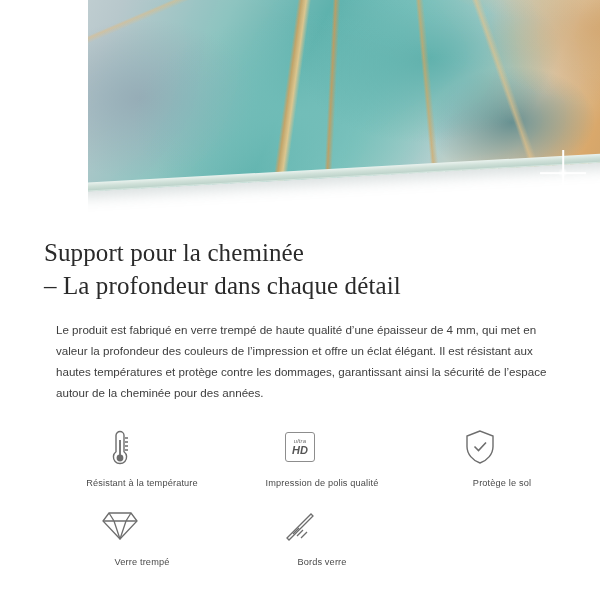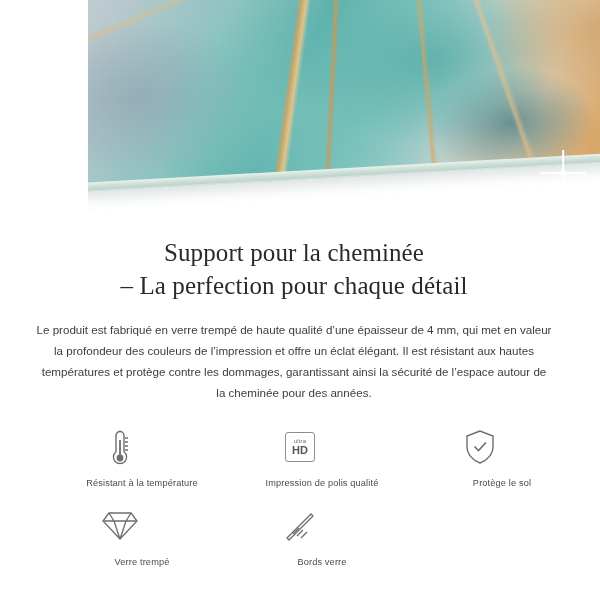--- a/index.html
+++ b/index.html
@@ -125,22 +125,21 @@
     left: 50%;
     top: 50%;
     width: 10px;
     height: 10px;
     margin: -5px 0 0 -5px;
     background: radial-gradient(circle, #fff 0%, rgba(255,255,255,0.0) 70%);
   }
 
   
   .content {
-    padding: 22px 36px 0 24px;
-    text-align: center;
+    padding: 22px 36px 0 44px;
   }
   h1.title {
     font-family: "Liberation Serif", serif;
     font-size: 25px;
     line-height: 1.33;
     font-weight: 400;
     color: #2a2a2a;
     margin: 0 0 16px 0;
     letter-spacing: 0.1px;
   }
@@ -167,20 +166,21 @@
     align-items: center;
     justify-content: flex-start;
     text-align: center;
   }
   .feature-icon {
     height: 44px;
     width: 100%;
     display: flex;
     align-items: center;
     justify-content: center;
+    font-style: italic;
   }
   .feature-label {
     margin-top: 9px;
     font-size: 9.2px;
     color: #4a4a4a;
     letter-spacing: 0.15px;
     margin-left: 44px;
   }
   .hd-badge {
     width: 28px;
@@ -213,21 +213,21 @@
       </div>
       <div class="sparkle">
         <div class="sparkle-core"></div>
       </div>
     </div>
   </div>
 
   <div class="content">
     <h1 class="title">
       <span>Support pour la cheminée</span>
-      <span class="line2">– La perfection pour chaque détail</span>
+      <span class="line2">– La profondeur dans chaque détail</span>
     </h1>
     <p class="desc">Le produit est fabriqué en verre trempé de haute qualité d’une épaisseur de 4 mm, qui met en valeur la profondeur des couleurs de l’impression et offre un éclat élégant. Il est résistant aux hautes températures et protège contre les dommages, garantissant ainsi la sécurité de l’espace autour de la cheminée pour des années.</p>
   </div>
 
   <div class="features">
 
     <div class="feature">
       <div class="feature-icon">
         <svg width="30" height="42" viewBox="0 0 30 42" fill="none" stroke="#6d6d6d" stroke-width="1.4">
           <path d="M15 5.5a4 4 0 0 0-4 4v16.2a6.6 6.6 0 1 0 8 0V9.5a4 4 0 0 0-4-4z"></path>

